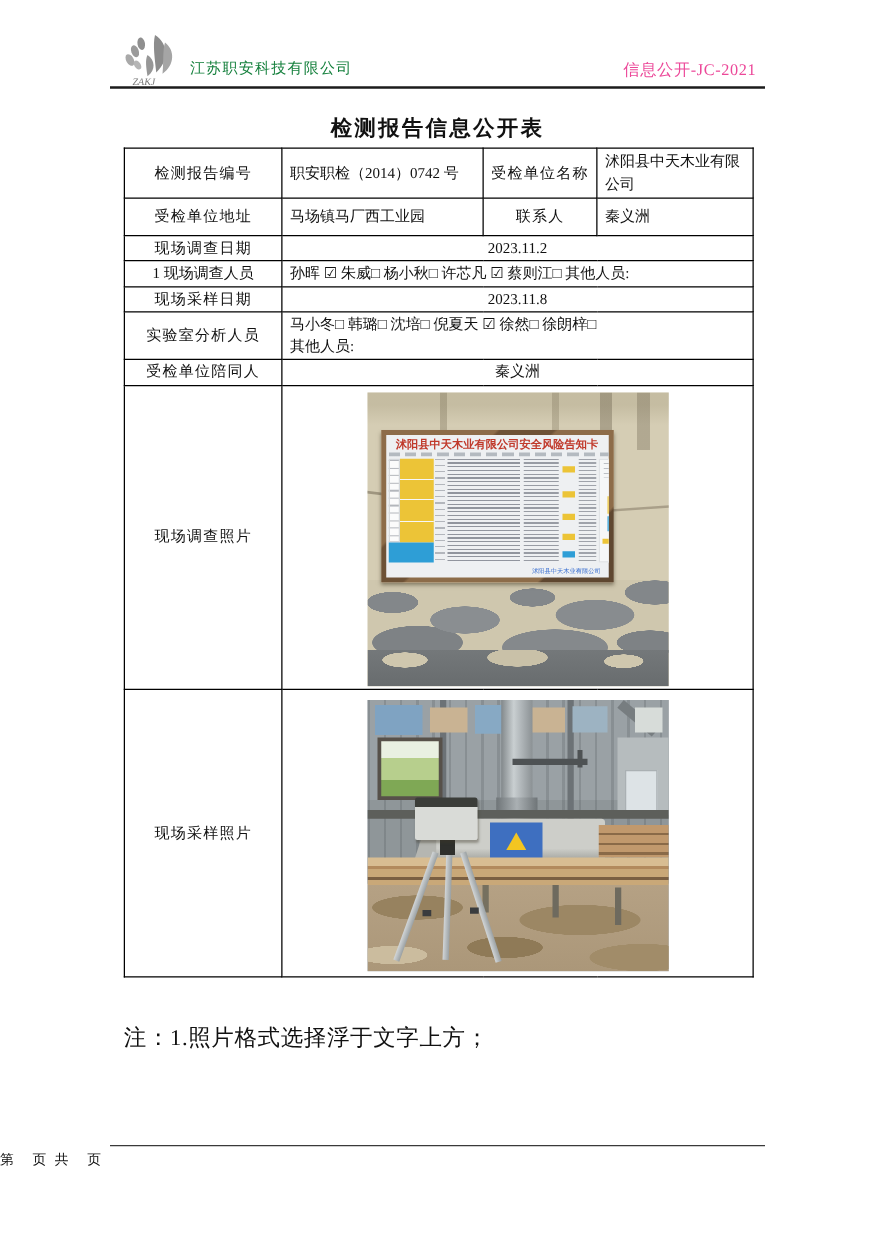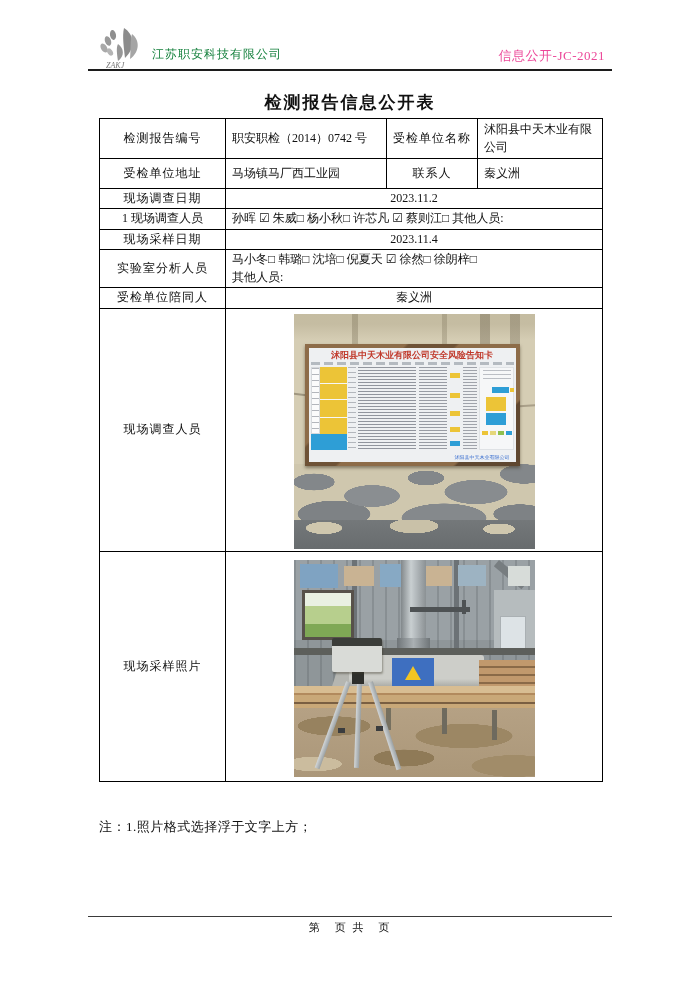--- a/index.html
+++ b/index.html
@@ -57,21 +57,21 @@
       radial-gradient(ellipse 70px 24px at 150px 56px, #85898c 60%, transparent 61%),
       radial-gradient(ellipse 44px 16px at 226px 52px, #7e8285 60%, transparent 61%);
   }
   .p1-bottomband { position:absolute; left:0; top:206px; width:241px; height:29px;
     background:
       radial-gradient(ellipse 30px 10px at 30px 8px, #cfc7ae 60%, transparent 61%),
       radial-gradient(ellipse 40px 12px at 120px 6px, #c9c1a8 60%, transparent 61%),
       radial-gradient(ellipse 26px 9px at 205px 9px, #cfc7ae 60%, transparent 61%),
       linear-gradient(180deg,#74787a 0,#686c6e 100%);
   }
-  .board { position:absolute; left:11px; top:30px; width:215px; height:122px;
+  .board { position:absolute; left:11px; top:30px; width:186px; height:122px;
     background:linear-gradient(135deg,#8d6c49 0 30%,#6e5236 31% 45%,#8d6c49 46% 80%,#5f4730 81%);
     padding:4px; box-shadow:0 2px 3px rgba(60,50,30,0.5); }
   .board-inner { position:relative; width:100%; height:100%; background:#eef0f2; overflow:hidden; }
   .board-title { position:absolute; left:0; top:1px; width:100%; text-align:center;
     font-size:9px; font-weight:bold; color:#c0392b; white-space:nowrap; letter-spacing:0; }
   .b-header { position:absolute; left:2px; top:14px; width:203px; height:3px;
     background:repeating-linear-gradient(90deg,#b4bac0 0 9px,transparent 9px 13px); }
   .b-leftcol { position:absolute; left:2px; top:19px; width:9px; height:67px; background:#fbfbfb;
     border:0.5px solid #d5d8db;
     background-image:repeating-linear-gradient(180deg,rgba(120,125,135,0.55) 0 1px,transparent 1px 6px); }
@@ -169,23 +169,23 @@
     background:linear-gradient(180deg,#3b3d39 0 8px,#d9dbd7 8px); border-radius:2px; box-shadow:1px 2px 2px rgba(60,55,40,0.4); }
   .p2-mount { position:absolute; left:58px; top:112px; width:12px; height:12px; background:#2e2f2c; }
   .p2-leg { position:absolute; width:5px; background:linear-gradient(90deg,#d2d6d8,#9aa0a2);
     top:122px; height:92px; transform-origin:top center; }
   .p2-leg.left { left:52px; transform:rotate(20deg); }
   .p2-leg.right { left:74px; transform:rotate(-18deg); }
   .p2-leg.mid { left:63px; height:86px; transform:rotate(2deg); }
   .p2-legjoint { position:absolute; width:7px; height:5px; background:#3a3c3e; }
 
   
-  .note { position:absolute; left:99px; top:818px; font-size:13px; letter-spacing:0.5px; }
+  .note { position:absolute; left:99px; top:818px; font-size:18px; letter-spacing:0.5px; }
   .footer-rule { position:absolute; left:88px; top:916px; width:524px; height:1px; background:#3a3a3a; }
-  .page-footer { position:absolute; left:0; top:920px; width:100%; text-align:center; font-size:11px; letter-spacing:2px; }
+  .page-footer { position:absolute; left:0; top:920px; width:100%; text-align:left; font-size:11px; letter-spacing:2px; }
 </style>
 </head>
 <body>
 
 <div class="page">
 
   <svg class="logo" viewBox="0 0 58 46">
     <ellipse cx="10" cy="22" rx="3" ry="5" fill="#a9a9a9" transform="rotate(-30 10 22)"></ellipse>
     <ellipse cx="14" cy="15" rx="3" ry="5" fill="#9a9a9a" transform="rotate(-20 14 15)"></ellipse>
     <ellipse cx="19" cy="9" rx="3" ry="5" fill="#8f8f8f" transform="rotate(-10 19 9)"></ellipse>
@@ -224,35 +224,35 @@
     <tr style="height:19px">
       <th>现场调查日期</th>
       <td colspan="3" class="center">2023.11.2</td>
     </tr>
     <tr style="height:19px">
       <th class="tight">1 现场调查人员</th>
       <td colspan="3">孙晖 ☑ 朱威□ 杨小秋□ 许芯凡 ☑ 蔡则江□ 其他人员:</td>
     </tr>
     <tr style="height:18px">
       <th>现场采样日期</th>
-      <td colspan="3" class="center">2023.11.4</td>
+      <td colspan="3" class="center">2023.11.8</td>
     </tr>
     <tr style="height:36px">
       <th>实验室分析人员</th>
       <td colspan="3">
         <div>马小冬□ 韩璐□ 沈培□ 倪夏天 ☑ 徐然□ 徐朗梓□</div>
         <div>其他人员:</div>
       </td>
     </tr>
     <tr style="height:21px">
       <th>受检单位陪同人</th>
       <td colspan="3" class="center">秦义洲</td>
     </tr>
     <tr style="height:243px">
-      <th>现场调查人员</th>
+      <th>现场调查照片</th>
       <td colspan="3" class="photo-cell">
         <div class="photo1">
           <div class="p1-streaks"></div>
           <div class="p1-crack"></div>
           <div class="p1-crack2"></div>
           <div class="p1-peel"></div>
           <div class="p1-bottomband"></div>
           <div class="board">
             <div class="board-inner">
               <div class="board-title">沭阳县中天木业有限公司安全风险告知卡</div>

